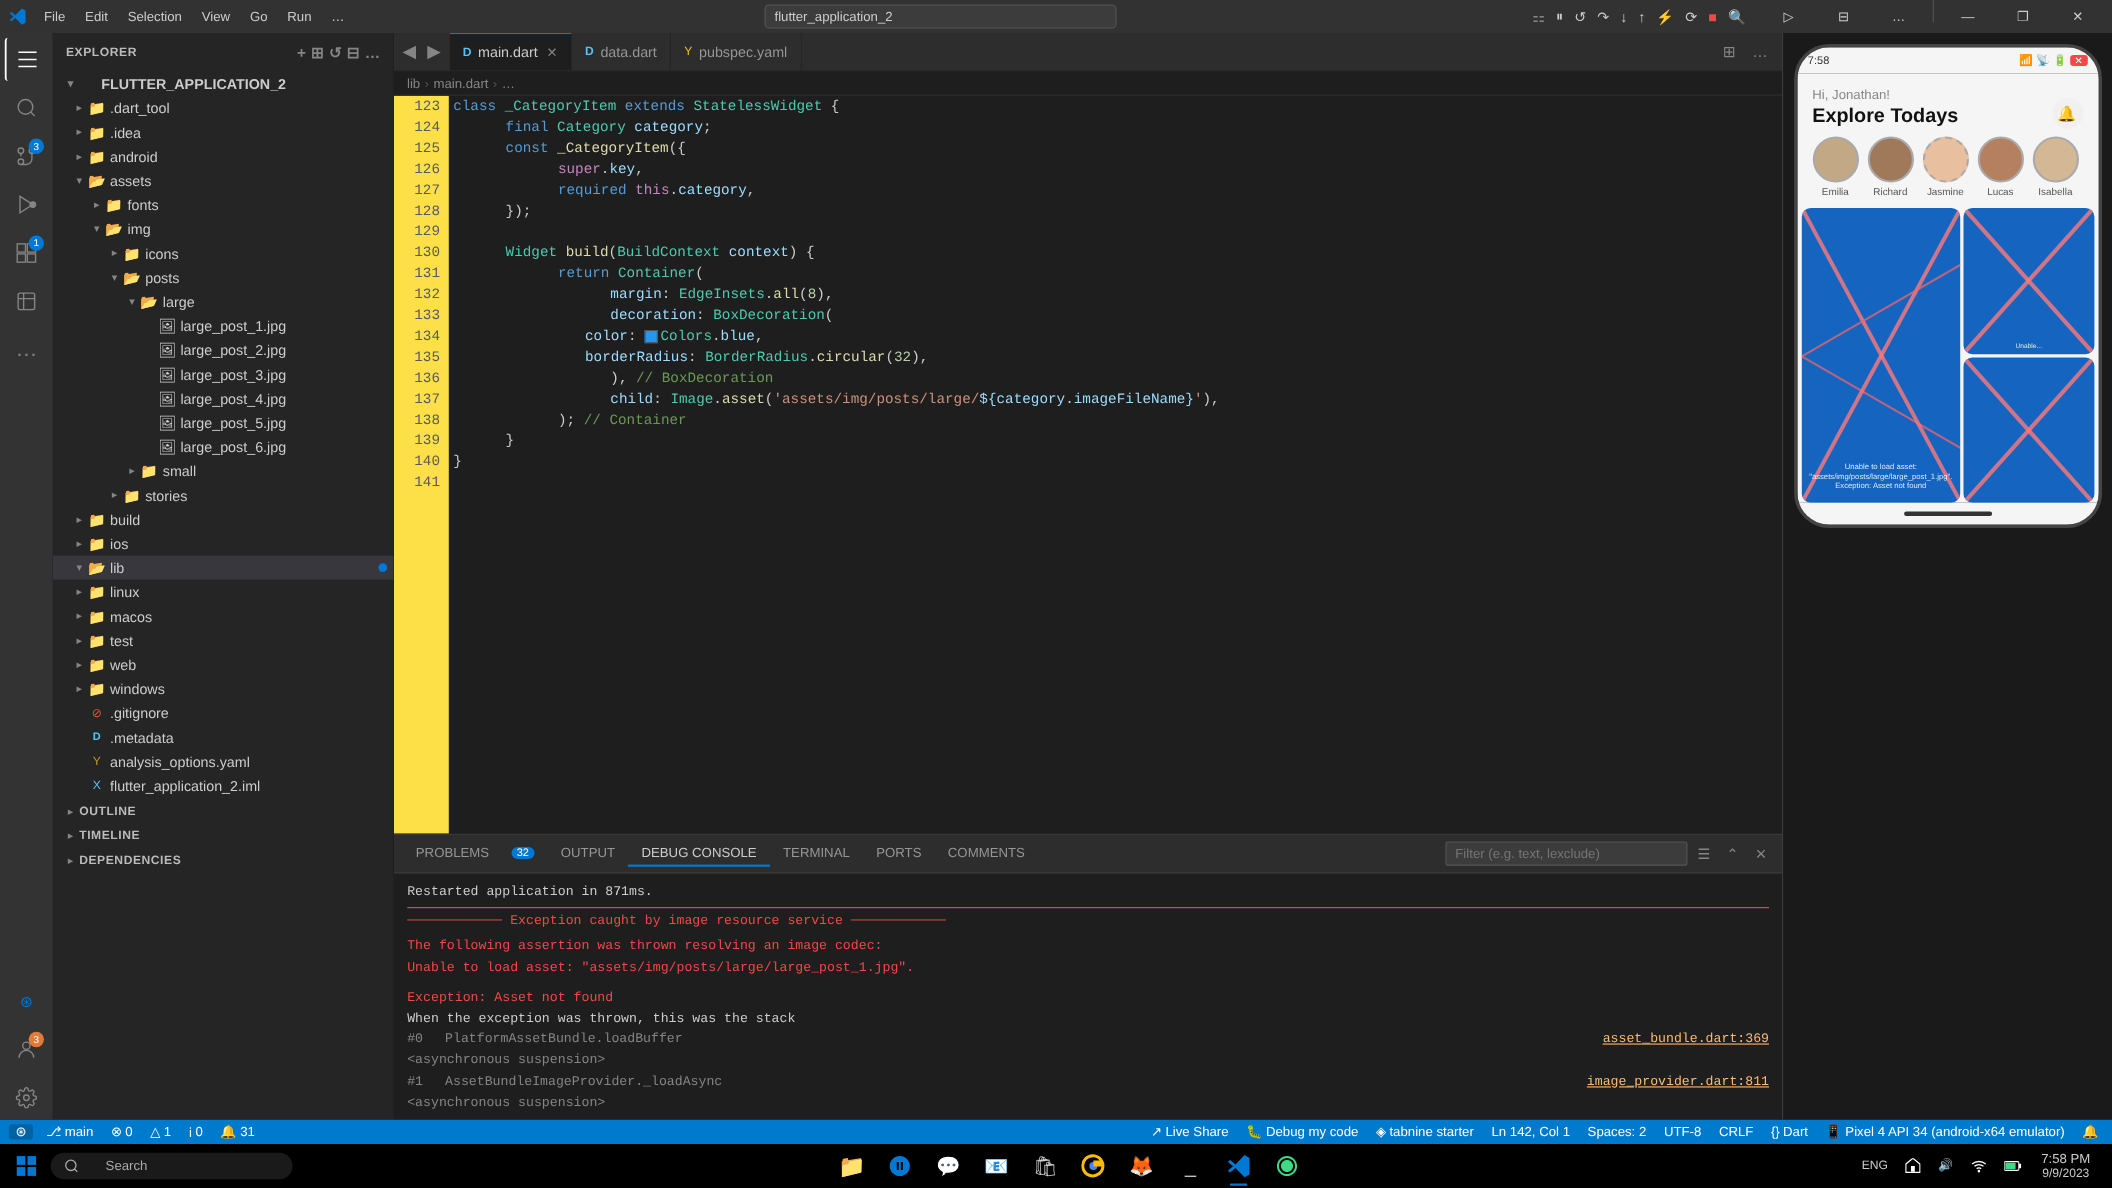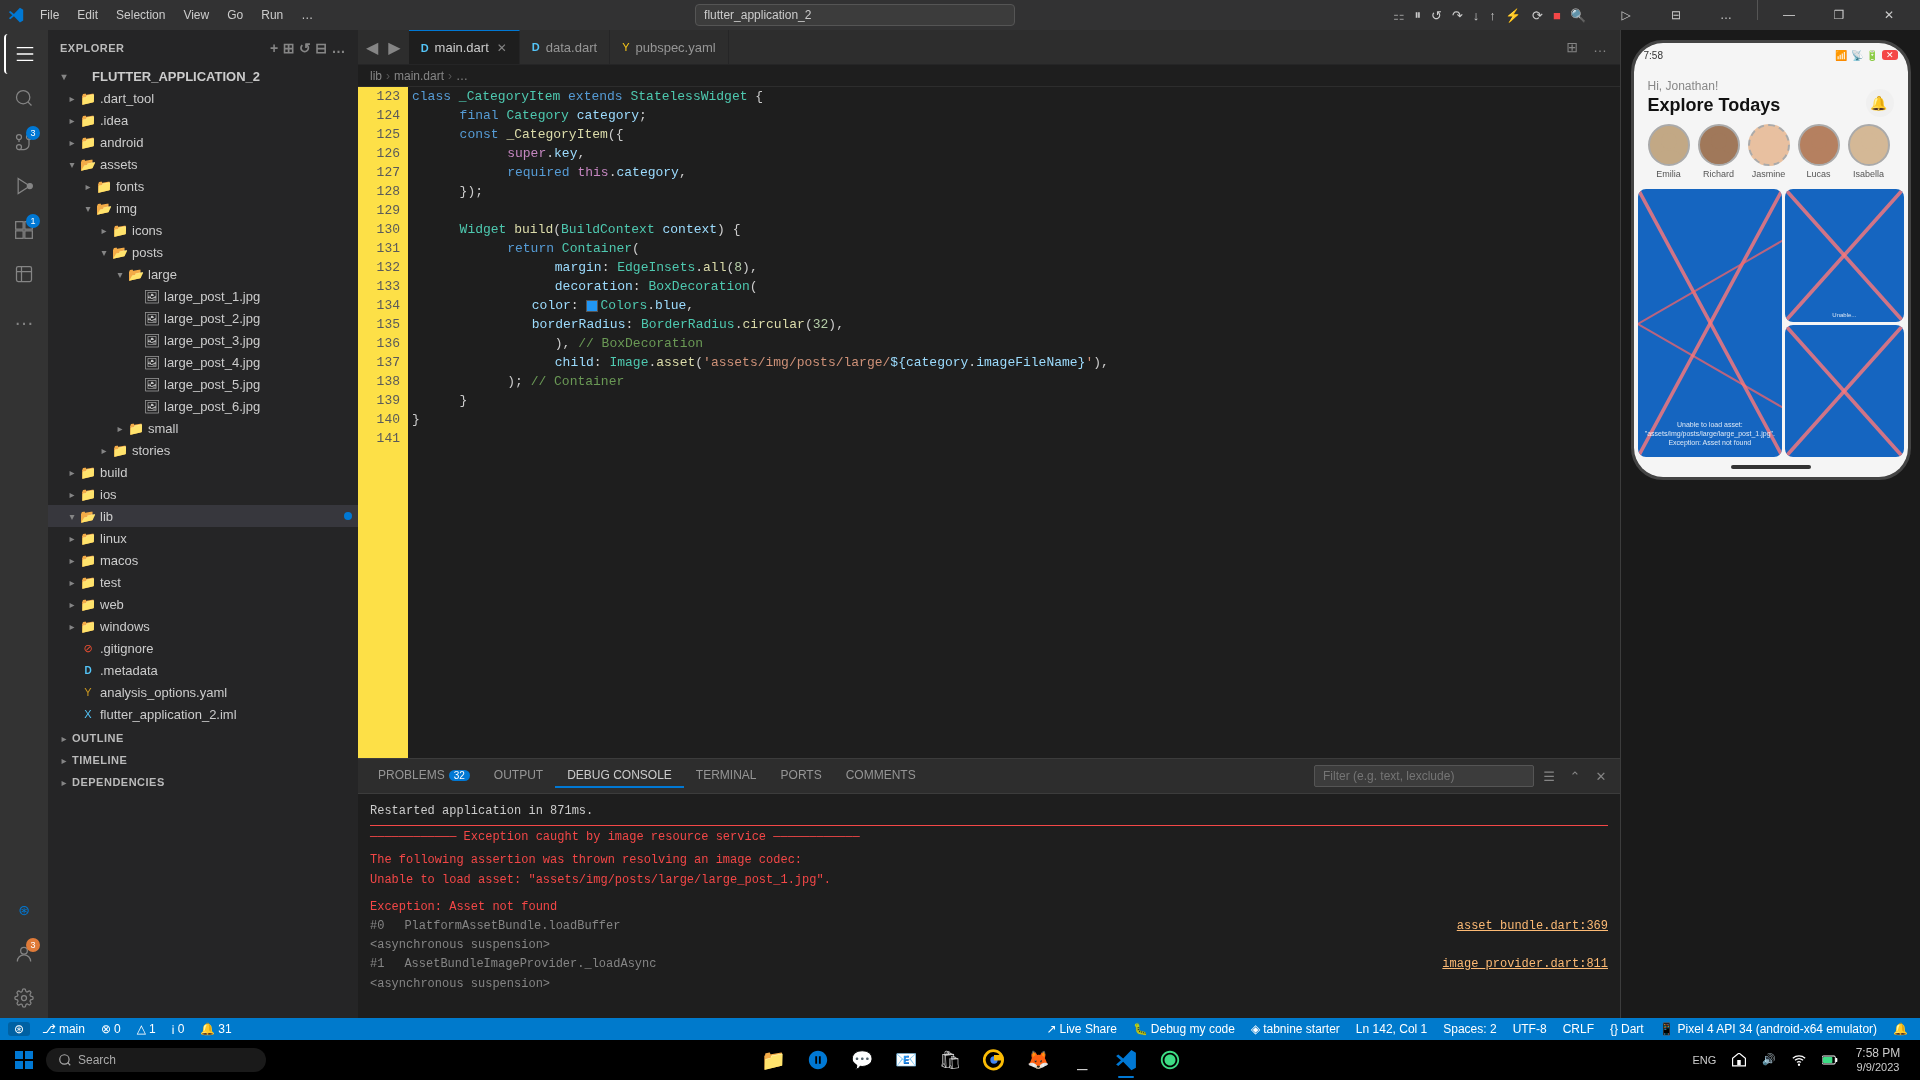--- a/index.html
+++ b/index.html
@@ -276,21 +276,21 @@
       background: #2d2d2d;
       border-bottom: 1px solid #3c3c3c;
       padding: 0 8px;
       gap: 0;
     }
     .panel-tab {
       padding: 4px 12px;
       font-size: 12px;
       color: #969696;
       cursor: pointer;
-      display: flex; align-items: center; gap: 4px;
+      display: flex; align-items: center; gap: 20px;
       border-bottom: 2px solid transparent;
     }
     .panel-tab.active { color: #cccccc; border-bottom: 2px solid #0078d4; }
     .panel-tab .badge {
       background: #0078d4; color: white;
       border-radius: 10px; padding: 0 5px;
       font-size: 10px;
     }
     .panel-toolbar {
       margin-left: auto;
@@ -454,21 +454,21 @@
       width: 40px; height: 32px;
       display: flex; align-items: center; justify-content: center;
       cursor: pointer;
     }
     .taskbar-search {
       display: flex; align-items: center;
       background: #1a1a1a;
       border-radius: 16px;
       height: 24px;
       padding: 0 12px;
-      gap: 6px;
+      gap: 24px;
       min-width: 220px;
       cursor: pointer;
     }
     .taskbar-apps {
       flex: 1;
       display: flex; align-items: center; justify-content: center;
       gap: 4px;
     }
     .taskbar-app {
       width: 40px; height: 40px;
@@ -927,20 +927,21 @@
           </div>
           <div class="panel-content">
             <div class="info-line">Restarted application in 871ms.</div>
             <div style="margin:4px 0;">
               <div style="color:#f44747;border-top:1px solid #f44747;padding-top:2px;">──────────── Exception caught by image resource service ────────────</div>
             </div>
             <div class="error-line">The following assertion was thrown resolving an image codec:</div>
             <div class="error-line">Unable to load asset: "assets/img/posts/large/large_post_1.jpg".</div>
             <div style="height:8px;"></div>
             <div class="error-line">Exception: Asset not found</div>
+            <div class="info-line">When the exception was thrown, this was the stack</div>
             <div style="display:flex;gap:20px;">
               <span class="muted">#0</span>
               <span class="muted">    PlatformAssetBundle.loadBuffer</span>
               <span class="link-text" style="margin-left:auto;">asset_bundle.dart:369</span>
             </div>
             <div class="muted">&lt;asynchronous suspension&gt;</div>
             <div style="display:flex;gap:20px;">
               <span class="muted">#1</span>
               <span class="muted">    AssetBundleImageProvider._loadAsync</span>
               <span class="link-text" style="margin-left:auto;">image_provider.dart:811</span>

